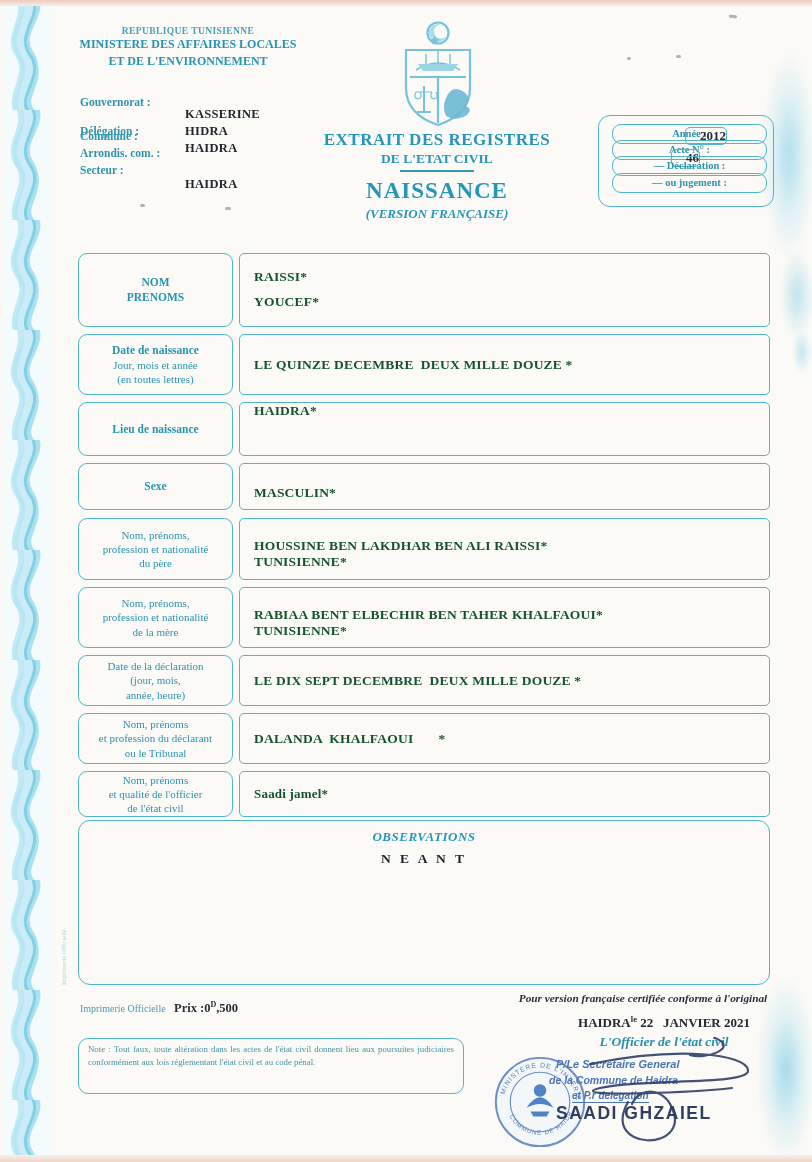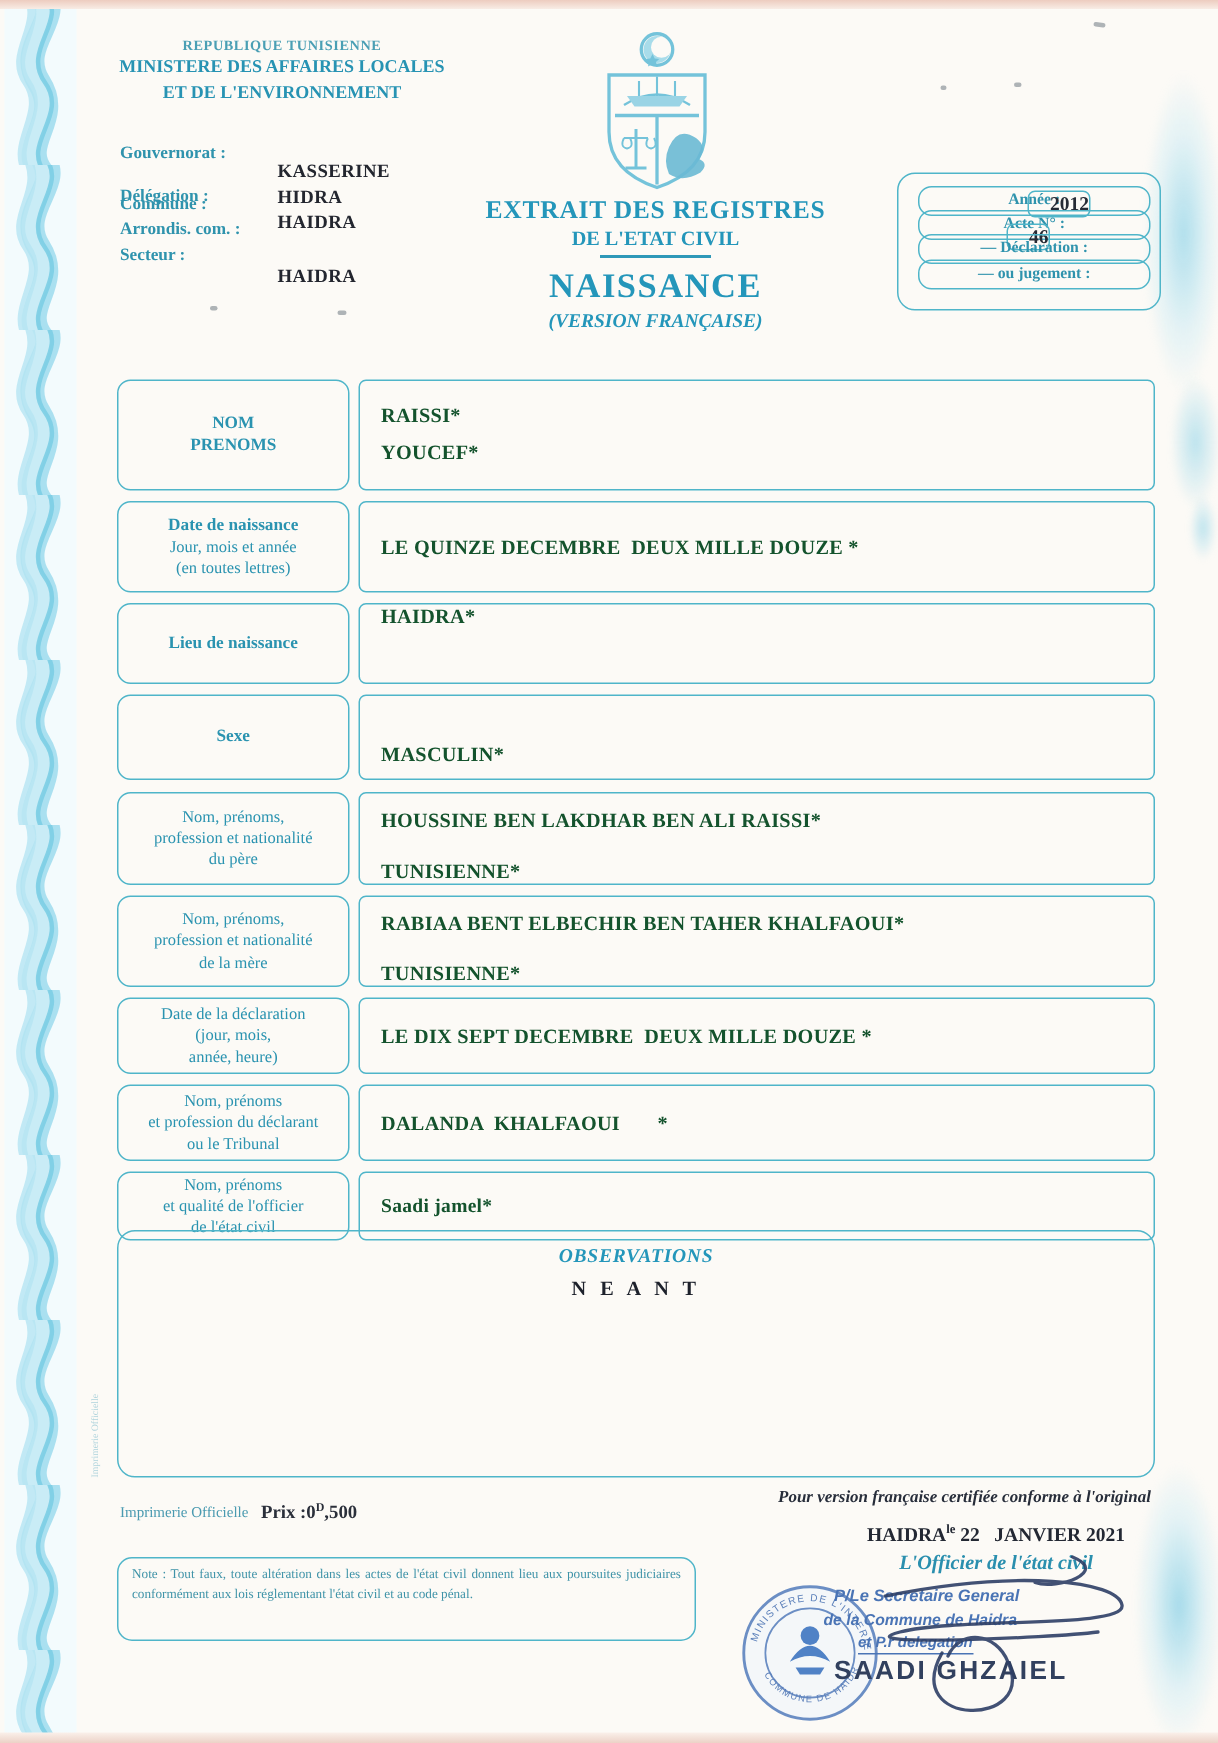--- a/index.html
+++ b/index.html
@@ -41,34 +41,34 @@
   .title-block{left:287px;top:130px;width:300px;text-align:center;color:#2496ba;}
   .title-block .t1{font-size:17px;font-weight:bold;letter-spacing:.5px;}
   .title-block .t2{font-size:13.5px;font-weight:bold;margin-top:1px;}
   .title-block .rule{width:74px;height:2px;background:#2f98b8;margin:3px auto 6px;}
   .title-block .t3{font-size:23px;font-weight:bold;letter-spacing:1px;}
   .title-block .t4{font-size:13px;font-weight:bold;font-style:italic;margin-top:2px;}
 
   
   .table{left:78px;top:253px;width:692px;}
   .row{display:flex;margin-bottom:7px;}
-  .r1{height:74px}.r2{height:61px}.r3{height:54px}.r4{height:57px;margin-bottom:8px}
+  .r1{height:74px}.r2{height:61px}.r3{height:54px}.r4{height:47px;margin-bottom:8px}
   .r5{height:62px}.r6{height:61px}.r7{height:51px}.r8{height:51px}.r9{height:46px;margin-bottom:0}
   .lab{width:155px;flex:none;border:1.6px solid #4fb5c9;border-radius:9px;
     display:flex;flex-direction:column;justify-content:center;align-items:center;
     text-align:center;color:#2a93b0;font-size:11px;line-height:1.3;padding:2px 4px;box-sizing:border-box;}
   .lab .lb{font-weight:bold;font-size:11.5px;}
   .val{flex:1;margin-left:6px;border:1.5px solid #4fb5c9;border-radius:5px;
     display:flex;flex-direction:column;justify-content:center;
     padding-left:14px;box-sizing:border-box;}
   .val-line{font-size:13.5px;font-weight:bold;color:#14532d;white-space:pre;letter-spacing:.2px;}
   .r1 .val{line-height:1.85;}
   .r3 .val{justify-content:flex-start;padding-bottom:6px;}
   .r4 .val{justify-content:flex-end;padding-bottom:8px;}
-  .r5 .val,.r6 .val{justify-content:space-between;padding-top:10px;padding-bottom:0;}
+  .r5 .val,.r6 .val{justify-content:center;padding-top:10px;padding-bottom:0;}
   .r9 .val-line{font-size:13px;}
 
   .obs-box{left:78px;top:820px;width:692px;height:165px;border:1.6px solid #4fb5c9;border-radius:12px;text-align:center;box-sizing:border-box;}
   .obs-title{margin-top:8px;font-size:13px;font-weight:bold;font-style:italic;color:#2496ba;letter-spacing:.5px;}
   .obs-content{margin-top:6px;font-size:13.5px;font-weight:bold;color:#1d212b;letter-spacing:3px;white-space:pre;}
 
   .side-print{left:60px;top:985px;transform:rotate(-90deg);transform-origin:left top;
     font-size:6.5px;color:#86bfcf;opacity:.65;white-space:nowrap;}
 
   

